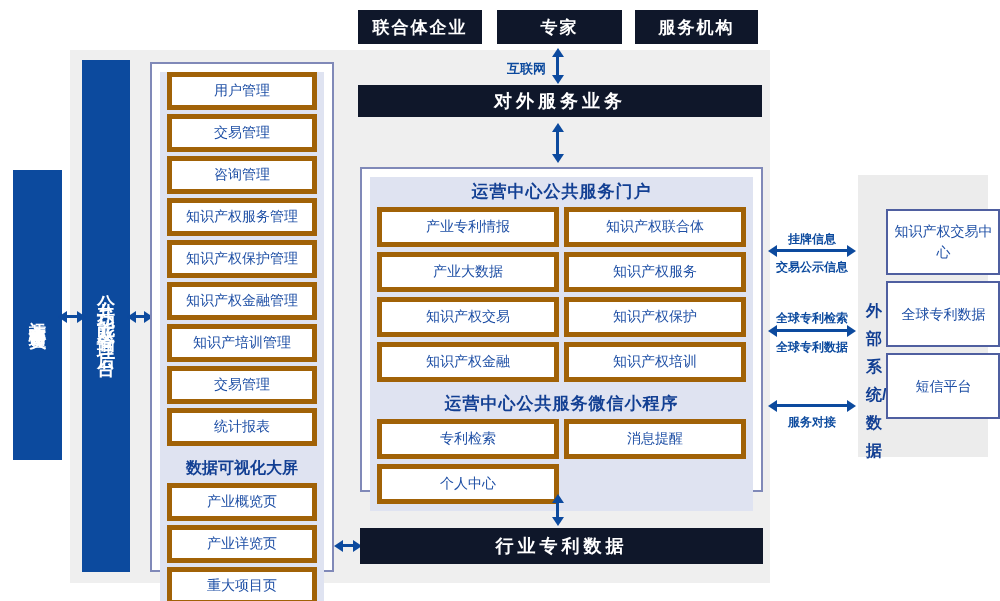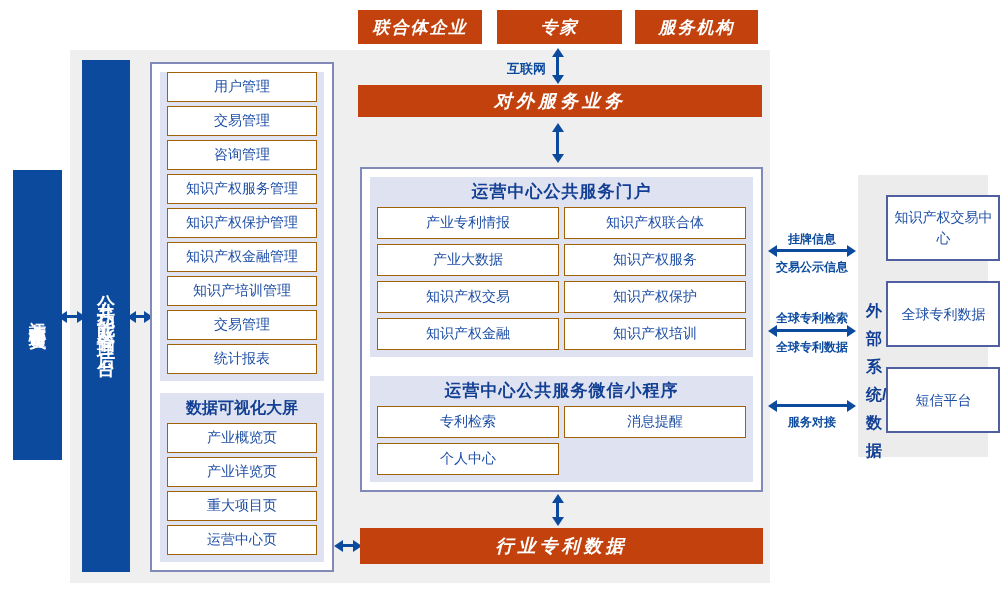--- a/index.html
+++ b/index.html
@@ -7,47 +7,47 @@
     width:1000px;height:601px;position:relative;background:#ffffff;
     font-family:"Liberation Sans","DejaVu Sans",sans-serif;
     -webkit-font-smoothing:antialiased;
   }
   .abs{position:absolute;box-sizing:border-box;}
   
   .main-bg{left:70px;top:50px;width:700px;height:533px;background:#efefef;}
   .right-bg{left:858px;top:175px;width:130px;height:282px;background:#ececec;
             display:flex;align-items:center;padding:10px 8px 16px;}
   
-  .blue-box{background:#c2410c;color:#ffffff;font-weight:bold;
-            display:flex;align-items:center;justify-content:center;text-align:right;font-style:italic;}
+  .blue-box{background:#0f172a;color:#ffffff;font-weight:bold;
+            display:flex;align-items:center;justify-content:center;text-align:right;}
   .actor{height:34px;font-size:17px;letter-spacing:2px;}
   .wide-bar{font-size:18px;letter-spacing:4px;}
   
   .pillar{background:#0c4a9e;color:#ffffff;font-weight:bold;
           display:flex;align-items:center;justify-content:center;}
   .pillar span{writing-mode:vertical-lr;text-orientation:upright;line-height:1;}
   
   .frame{background:#ffffff;border:2px solid #8089b8;padding:8px;
          display:flex;flex-direction:column;justify-content:space-between;}
   .panel{background:#dfe3f1;padding:0 7px 7px;}
   .panel-h{height:30px;line-height:30px;text-align:center;
            font-weight:bold;color:#123f93;}
   .panel-h.big{font-size:17px;letter-spacing:1px;}
   .panel-h.small{font-size:16px;}
   .grid1{display:grid;grid-template-columns:1fr;gap:4px;}
   .grid2{display:grid;grid-template-columns:1fr 1fr;gap:5px;}
-  .cell{background:#ffffff;border:1px solid #a16207;height:28px;line-height:27px;
+  .cell{background:#ffffff;border:5px solid #a16207;height:28px;line-height:27px;
         text-align:center;font-size:14px;color:#1e4fa5;overflow:hidden;white-space:nowrap;}
   .grid2 .cell{height:30px;line-height:29px;}
   
   .ext-title{font-size:16px;font-weight:bold;color:#123f93;height:32px;line-height:28px;}
   .ext-box{width:114px;height:66px;background:#ffffff;border:2px solid #4f5fa0;
            display:flex;align-items:center;justify-content:center;text-align:center;
            font-size:14px;color:#1e4fa5;line-height:1.5;padding:4px;box-sizing:border-box;}
-  .ext-stack{display:flex;flex-direction:column;gap:20px;margin-top:2px;}
+  .ext-stack{display:flex;flex-direction:column;gap:6px;margin-top:2px;}
   
   .lbl{font-size:12px;font-weight:bold;color:#0c4a9e;text-align:center;width:92px;}
   .lbl.right-align{text-align:right;width:64px;}
   
   .h-arrow{height:3px;background:#0c4a9e;}
   .h-arrow::before{content:'';position:absolute;left:-8px;top:-4.5px;width:0;height:0;
     border-top:6px solid transparent;border-bottom:6px solid transparent;
     border-right:9px solid #0c4a9e;}
   .h-arrow::after{content:'';position:absolute;right:-8px;top:-4.5px;width:0;height:0;
     border-top:6px solid transparent;border-bottom:6px solid transparent;

